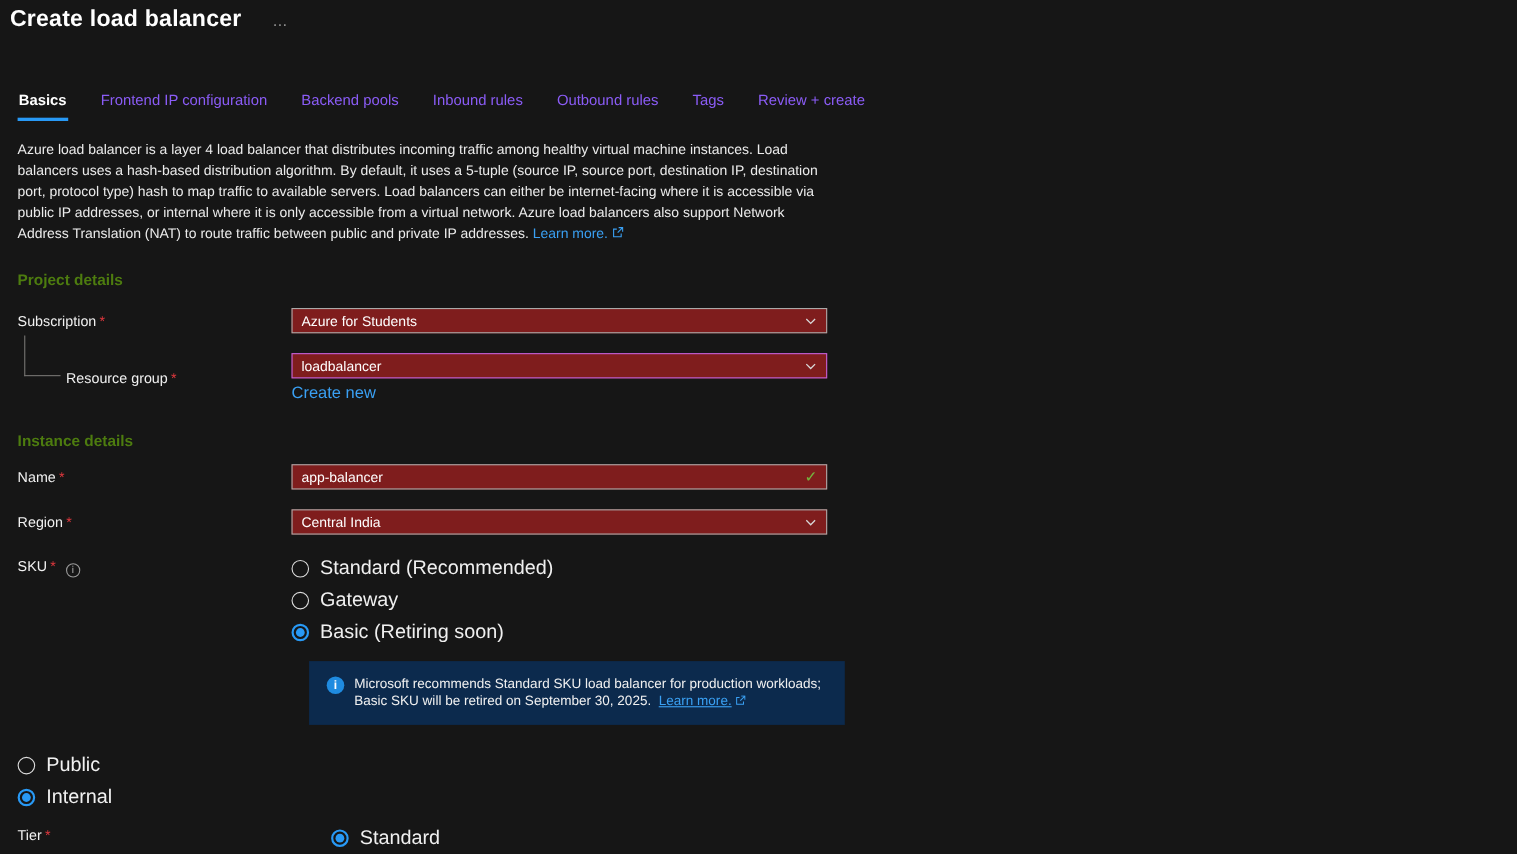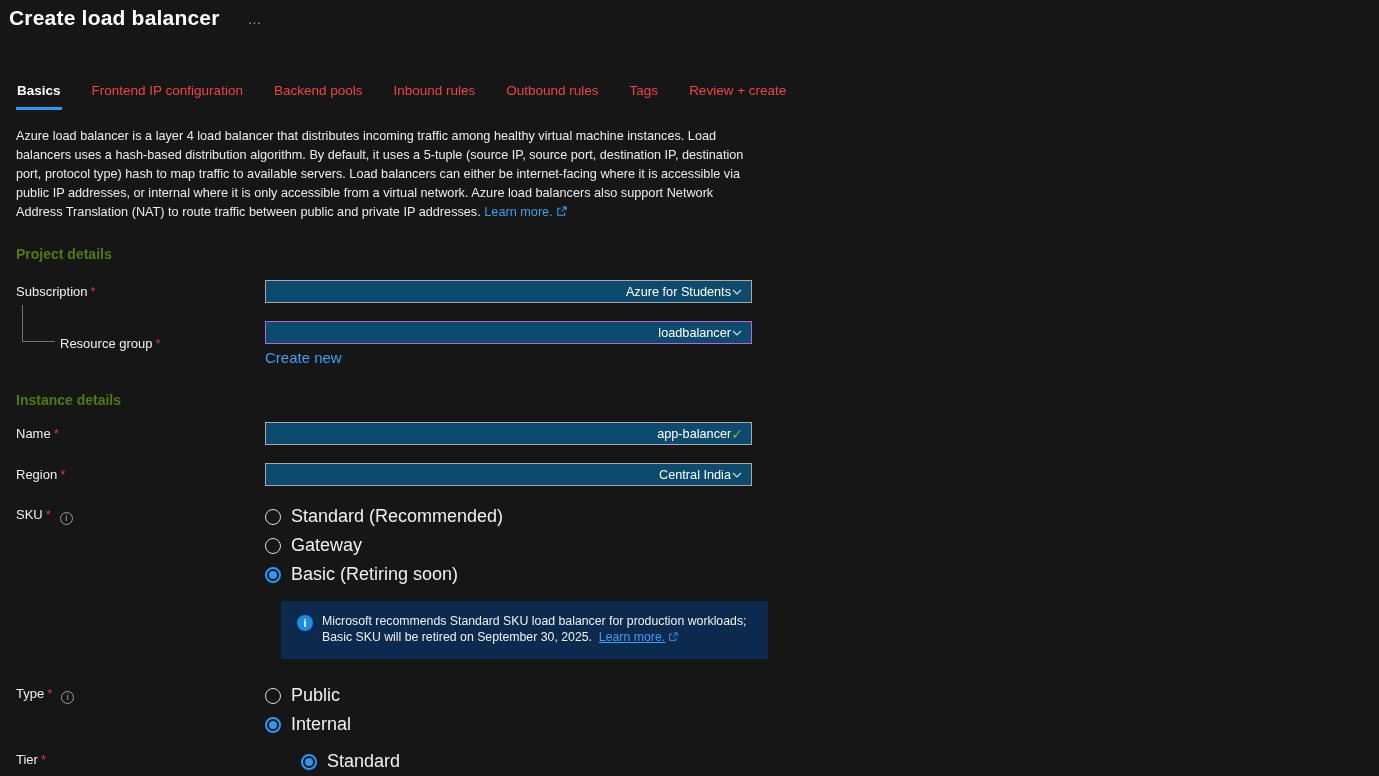--- a/index.html
+++ b/index.html
@@ -14,41 +14,41 @@
   .page { position:relative; width:1379px; height:596px; }
 
   
   .hdr { display:flex; align-items:center; padding:6px 0 0 9px; }
   .hdr h1 { font-size:21px; font-weight:700; color:#ffffff; letter-spacing:.2px; }
   .more-btn { margin-left:28px; margin-top:2px; color:#9a9a9a; font-size:14px; letter-spacing:2px;
               background:none; border:none; cursor:pointer; line-height:1; }
 
   
   .tabs { display:flex; gap:29px; margin:53px 0 0 16px; }
-  .tab { background:none; border:none; font-family:inherit; font-size:13.5px; color:#ef4444;
+  .tab { background:none; border:none; font-family:inherit; font-size:13.5px; color:#8b5cf6;
          padding:0 1px 9px 1px; cursor:pointer; border-bottom:3px solid transparent; }
   .tab.active { color:#ffffff; font-weight:700; border-bottom:3px solid #2899f5; }
 
   
   .intro { width:740px; margin:17px 0 0 16px; font-size:12.7px; line-height:19px; color:#ececec; }
   a.link { color:#3aa0f3; text-decoration:none; cursor:pointer; }
   a.link.u { text-decoration:underline; }
   .ext-ic { display:inline-block; vertical-align:-1px; margin-left:3px; color:#3aa0f3; }
 
   
   .sec-h { margin:23px 0 0 16px; font-size:14px; font-weight:700; color:#4d7c0f; }
   .form { margin-left:16px; width:737px; }
   .row { display:flex; align-items:center; position:relative; }
   .row .lbl { width:249px; flex:none; font-size:13px; color:#f0f0f0; }
   .req { color:#dc373d; margin-left:3px; }
   .ctl { flex:none; width:487px; }
 
   
-  .box { display:flex; align-items:center; height:23px; border:1px solid #aaa9a8; background:#0c4a6e;
-         padding:0 8px; font-size:12.7px; color:#ffffff; cursor:pointer;text-align:right; }
+  .box { display:flex; align-items:center; height:23px; border:1px solid #aaa9a8; background:#7f1d1d;
+         padding:0 8px; font-size:12.7px; color:#ffffff; cursor:pointer; }
   .box .val { flex:1; white-space:nowrap; overflow:hidden; }
   .box.focus { border:1px solid #c061d9; }
   .chev { flex:none; display:flex; color:#d8d8d8; }
   .okmark { flex:none; color:#74b33e; font-size:14px; }
 
   .create-new { display:inline-block; margin:5px 0 0 0; font-size:15px; }
 
   
   .conn { position:absolute; left:6px; top:-16px; width:33px; height:37px;
           border-left:1px solid #767472; border-bottom:1px solid #767472; }
@@ -193,21 +193,20 @@
         <span>Microsoft recommends Standard SKU load balancer for production workloads;</span><br>
         <span>Basic SKU will be retired on September 30, 2025.</span>&nbsp;
         <a class="link u"><span>Learn more.</span><span class="ext-ic"><svg width="10" height="10" viewBox="0 0 12 12">
                 <path d="M5.2 2.5H2v7.5h7.5V6.8" fill="none" stroke="currentColor" stroke-width="1.1"></path>
                 <path d="M7 1h4v4M10.7 1.3L6 6" fill="none" stroke="currentColor" stroke-width="1.1"></path>
               </svg></span></a>
       </div>
     </div>
 
     <div class="row top mt26">
-      <div class="lbl"><span>Type</span><span class="req">*</span><i class="info-i">i</i></div>
       <div class="ctl rgroup">
         <div class="r-row">
           <span class="radio"></span>
           <span class="r-lab">Public</span>
         </div>
         <div class="r-row">
           <span class="radio sel"></span>
           <span class="r-lab">Internal</span>
         </div>
       </div>

